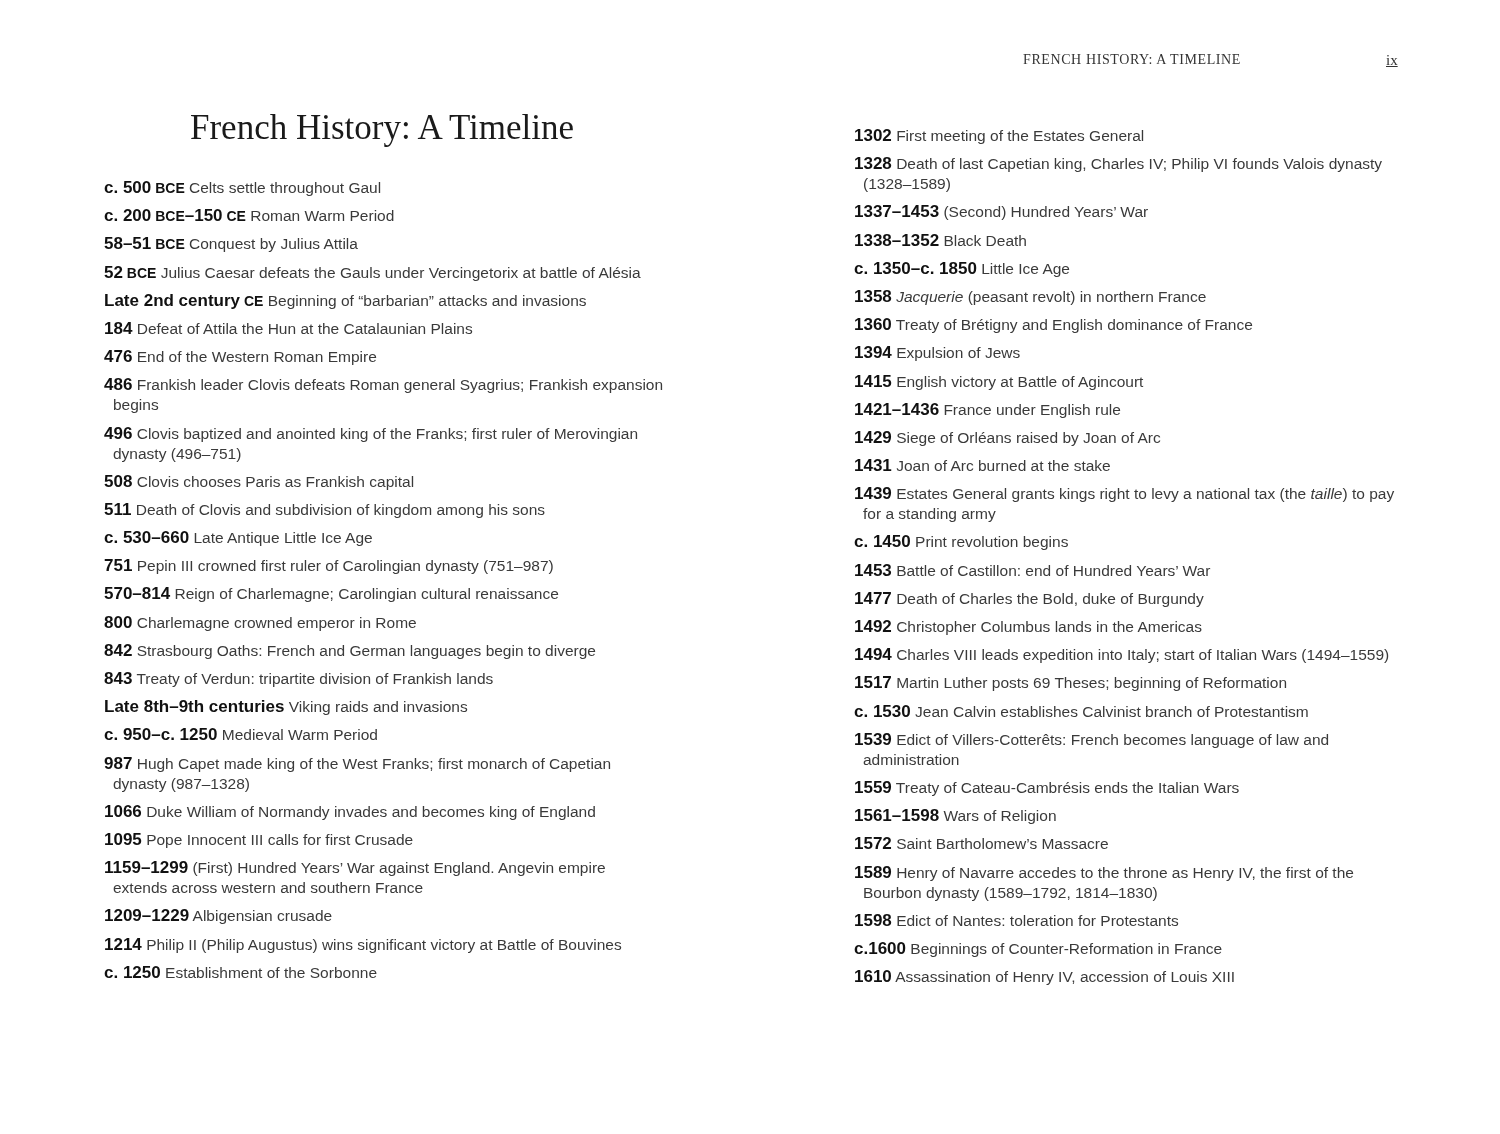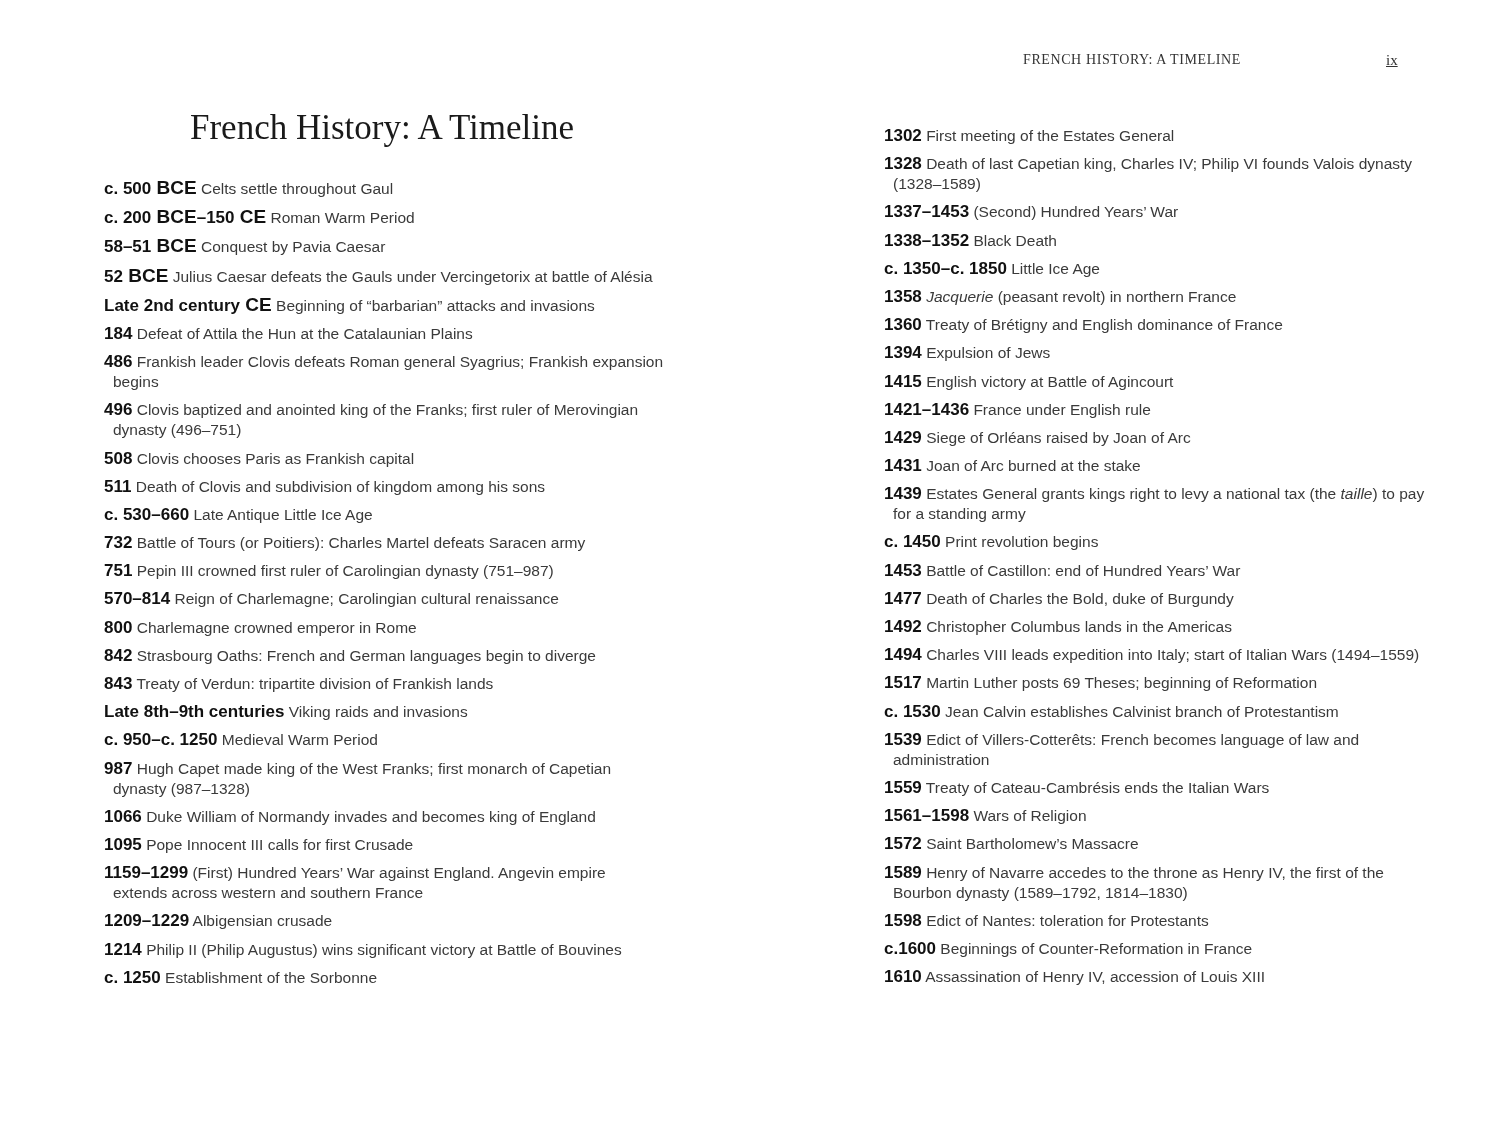--- a/index.html
+++ b/index.html
@@ -14,50 +14,50 @@
     font-family: "Liberation Serif", "DejaVu Serif", serif;
     font-size: 15px; color: #333; text-decoration: underline;
   }
   .title {
     position: absolute; top: 108px; left: 190px;
     font-family: "Liberation Serif", "DejaVu Serif", serif;
     font-size: 35px; font-weight: normal; color: #1a1a1a; margin: 0;
   }
   .col { position: absolute; width: 560px; }
   .col-left { top: 178px; left: 104px; }
-  .col-right { top: 126px; left: 884px; }
+  .col-right { top: 126px; left: 854px; }
   .entry {
     font-family: "Liberation Sans", "DejaVu Sans", sans-serif;
     font-size: 15.5px; line-height: 20px; color: #3a3a3a;
     margin: 0 0 8.2px 0; padding-left: 9px; text-indent: -9px;
   }
   .date { font-weight: bold; font-size: 17px; color: #111; }
-  .sc { font-size: 19px; }
+  .sc { font-size: 14px; }
   .it { font-style: italic; }
 </style>
 </head>
 <body>
 
 <div class="running-head">FRENCH HISTORY: A TIMELINE</div>
 <div class="page-num">ix</div>
 <h1 class="title">French History: A Timeline</h1>
 
 <div class="col col-left" id="col-left">
     <p class="entry"><span class="date">c. 500</span><span class="date sc"> BCE</span><span> Celts settle throughout Gaul</span></p>
     <p class="entry"><span class="date">c. 200</span><span class="date sc"> BCE</span><span class="date">–150</span><span class="date sc"> CE</span><span> Roman Warm Period</span></p>
-    <p class="entry"><span class="date">58–51</span><span class="date sc"> BCE</span><span> Conquest by Pavia Caesar</span></p>
+    <p class="entry"><span class="date">58–51</span><span class="date sc"> BCE</span><span> Conquest by Julius Attila</span></p>
     <p class="entry"><span class="date">52</span><span class="date sc"> BCE</span><span> Julius Caesar defeats the Gauls under Vercingetorix at battle of Alésia</span></p>
     <p class="entry"><span class="date">Late 2nd century</span><span class="date sc"> CE</span><span> Beginning of “barbarian” attacks and invasions</span></p>
     <p class="entry"><span class="date">184</span><span> Defeat of Attila the Hun at the Catalaunian Plains</span></p>
+    <p class="entry"><span class="date">476</span><span> End of the Western Roman Empire</span></p>
     <p class="entry"><span class="date">486</span><span> Frankish leader Clovis defeats Roman general Syagrius; Frankish expansion begins</span></p>
     <p class="entry"><span class="date">496</span><span> Clovis baptized and anointed king of the Franks; first ruler of Merovingian dynasty (496–751)</span></p>
     <p class="entry"><span class="date">508</span><span> Clovis chooses Paris as Frankish capital</span></p>
     <p class="entry"><span class="date">511</span><span> Death of Clovis and subdivision of kingdom among his sons</span></p>
     <p class="entry"><span class="date">c. 530–660</span><span> Late Antique Little Ice Age</span></p>
-    <p class="entry"><span class="date">732</span><span> Battle of Tours (or Poitiers): Charles Martel defeats Saracen army</span></p>
     <p class="entry"><span class="date">751</span><span> Pepin III crowned first ruler of Carolingian dynasty (751–987)</span></p>
     <p class="entry"><span class="date">570–814</span><span> Reign of Charlemagne; Carolingian cultural renaissance</span></p>
     <p class="entry"><span class="date">800</span><span> Charlemagne crowned emperor in Rome</span></p>
     <p class="entry"><span class="date">842</span><span> Strasbourg Oaths: French and German languages begin to diverge</span></p>
     <p class="entry"><span class="date">843</span><span> Treaty of Verdun: tripartite division of Frankish lands</span></p>
     <p class="entry"><span class="date">Late 8th–9th centuries</span><span> Viking raids and invasions</span></p>
     <p class="entry"><span class="date">c. 950–c. 1250</span><span> Medieval Warm Period</span></p>
     <p class="entry"><span class="date">987</span><span> Hugh Capet made king of the West Franks; first monarch of Capetian dynasty (987–1328)</span></p>
     <p class="entry"><span class="date">1066</span><span> Duke William of Normandy invades and becomes king of England</span></p>
     <p class="entry"><span class="date">1095</span><span> Pope Innocent III calls for first Crusade</span></p>

